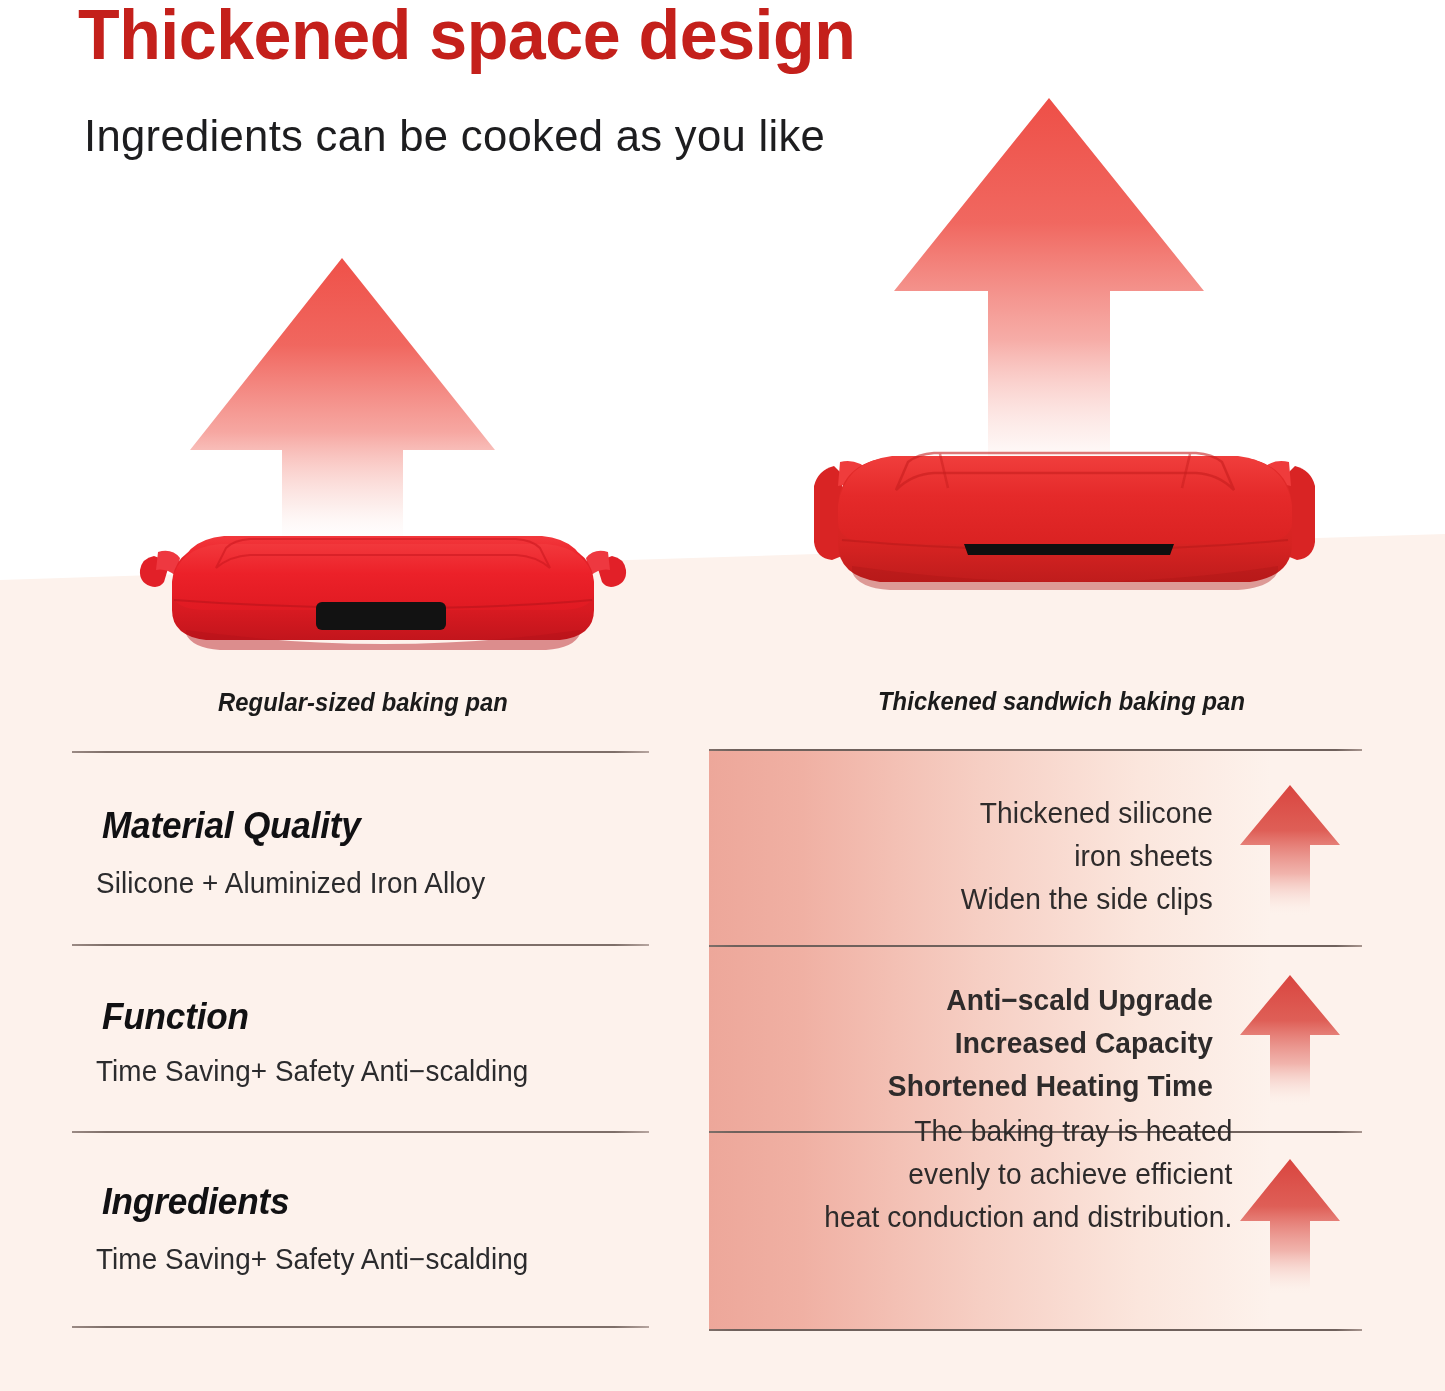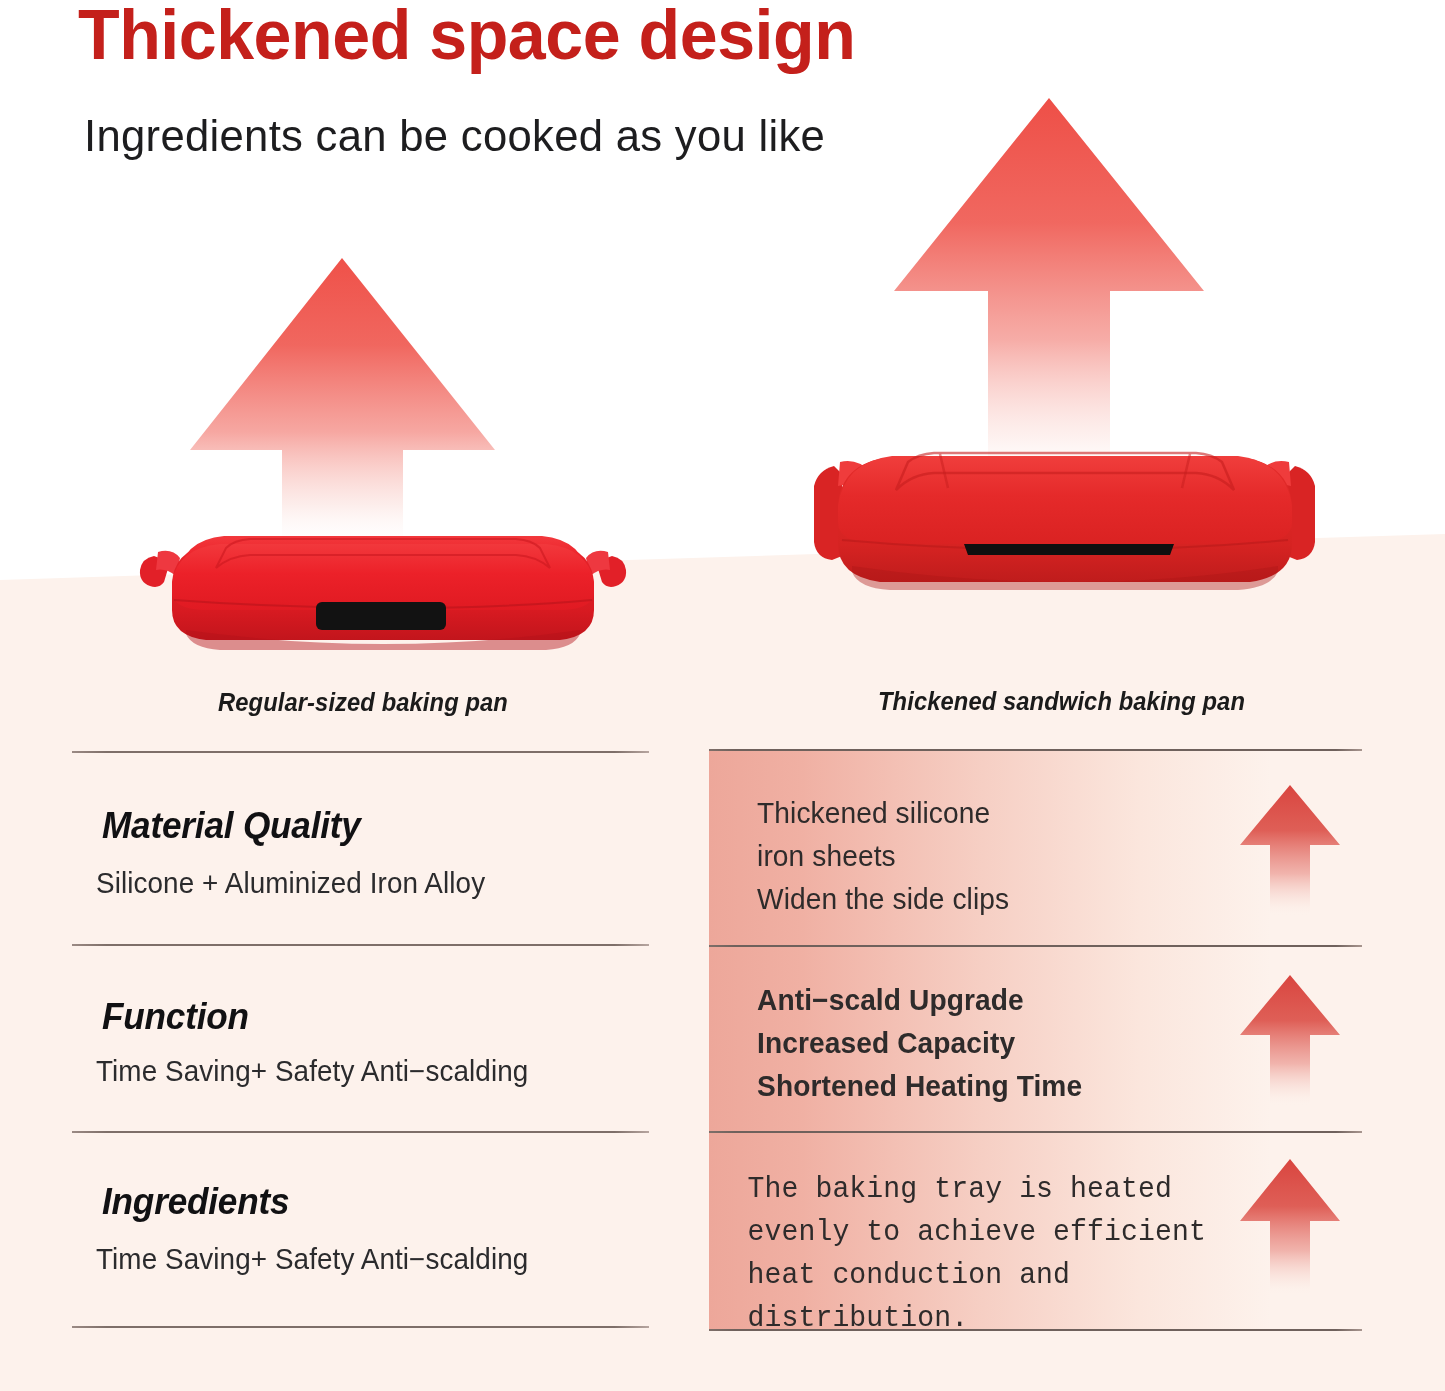--- a/index.html
+++ b/index.html
@@ -83,21 +83,21 @@
       #fbe6dd 66%,
       #fdf2ec 86%,
       #fdf2ec 100%);
   }
   .panel-hr {
     position:absolute; left:709px; width:653px; height:2px;
     background:linear-gradient(to right,#7e6f69,#6f615c 4%,#6f615c 96%,#a8968f);
   }
   .panel-text {
     position:absolute; width:470px; left:750px;
-    text-align:left;
+    text-align:right;
     font-size:29px; color:#2e2b2b; line-height:43px;
     letter-spacing:0.1px;
   }
   .panel-text span { display:block; transform:scaleX(0.97); }
   .panel-arrow { position:absolute; }
   .panel-arrow svg { display:block; }
 </style>
 </head>
 <body>
 
@@ -300,20 +300,20 @@
             <stop offset="35%" stop-color="#dd574f" stop-opacity="0.95"></stop>
             <stop offset="68%" stop-color="#ea9189" stop-opacity="0.65"></stop>
             <stop offset="90%" stop-color="#f7d6cf" stop-opacity="0.3"></stop>
             <stop offset="100%" stop-color="#fdf2ec" stop-opacity="0.05"></stop>
           </linearGradient>
         </defs>
         <polygon points="50,0 100,62 70,62 70,135 30,135 30,62 0,62" fill="url(#pa3)"></polygon>
       </svg>
     </div>
   </div>
-  <div class="panel-text" style="top:1168px; width:500px; left:740px;font-family:Liberation Mono, monospace;">
+  <div class="panel-text" style="top:1110px; width:500px; left:740px;">
     <span>The baking tray is heated</span>
     <span>evenly to achieve efficient</span>
     <span>heat conduction and distribution.</span>
   </div>
 
   <div class="panel-hr" style="top:1329px;"></div>
 </div>
 
 </body></html>

